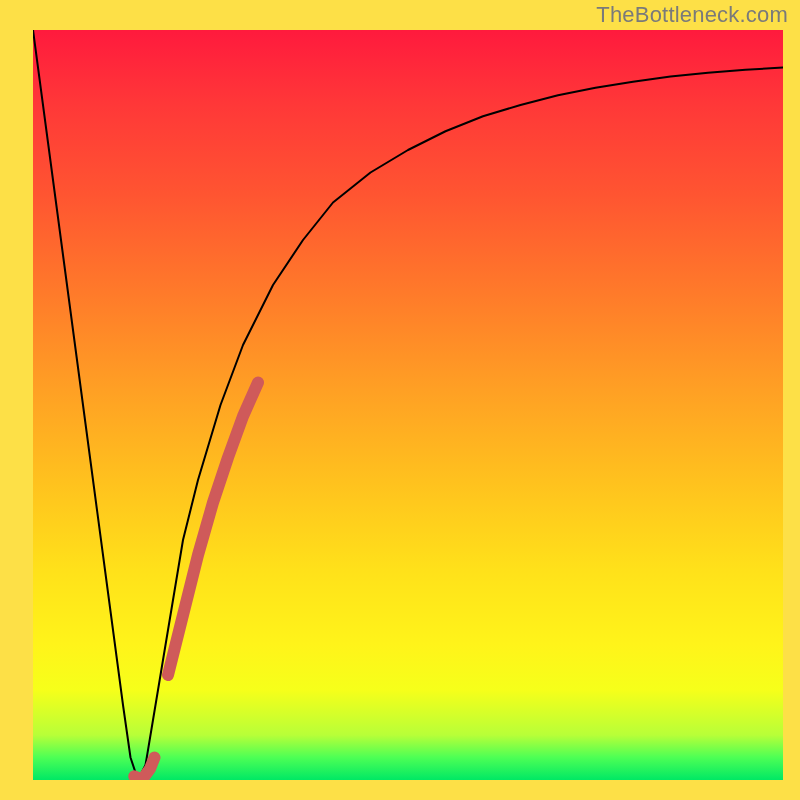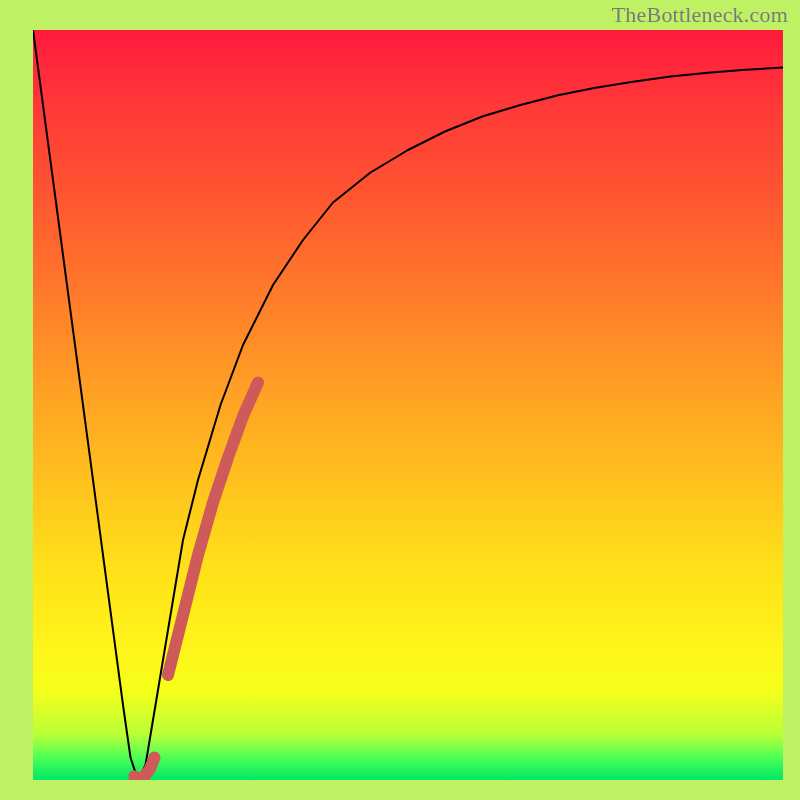--- a/index.html
+++ b/index.html
@@ -8,22 +8,21 @@
     width: 800px;
     height: 800px;
     overflow: hidden;
     background: #000;
     font-family: Arial, Helvetica, sans-serif;
   }
   .frame {
     position: relative;
     width: 800px;
     height: 800px;
-    background: #bef264;
-    font-family: Liberation Serif, serif;
+    background: #fde047;
   }
   .plot-area {
     position: absolute;
     left: 33px;
     top: 30px;
     width: 750px;
     height: 750px;
     
     background: linear-gradient(
       to bottom,

